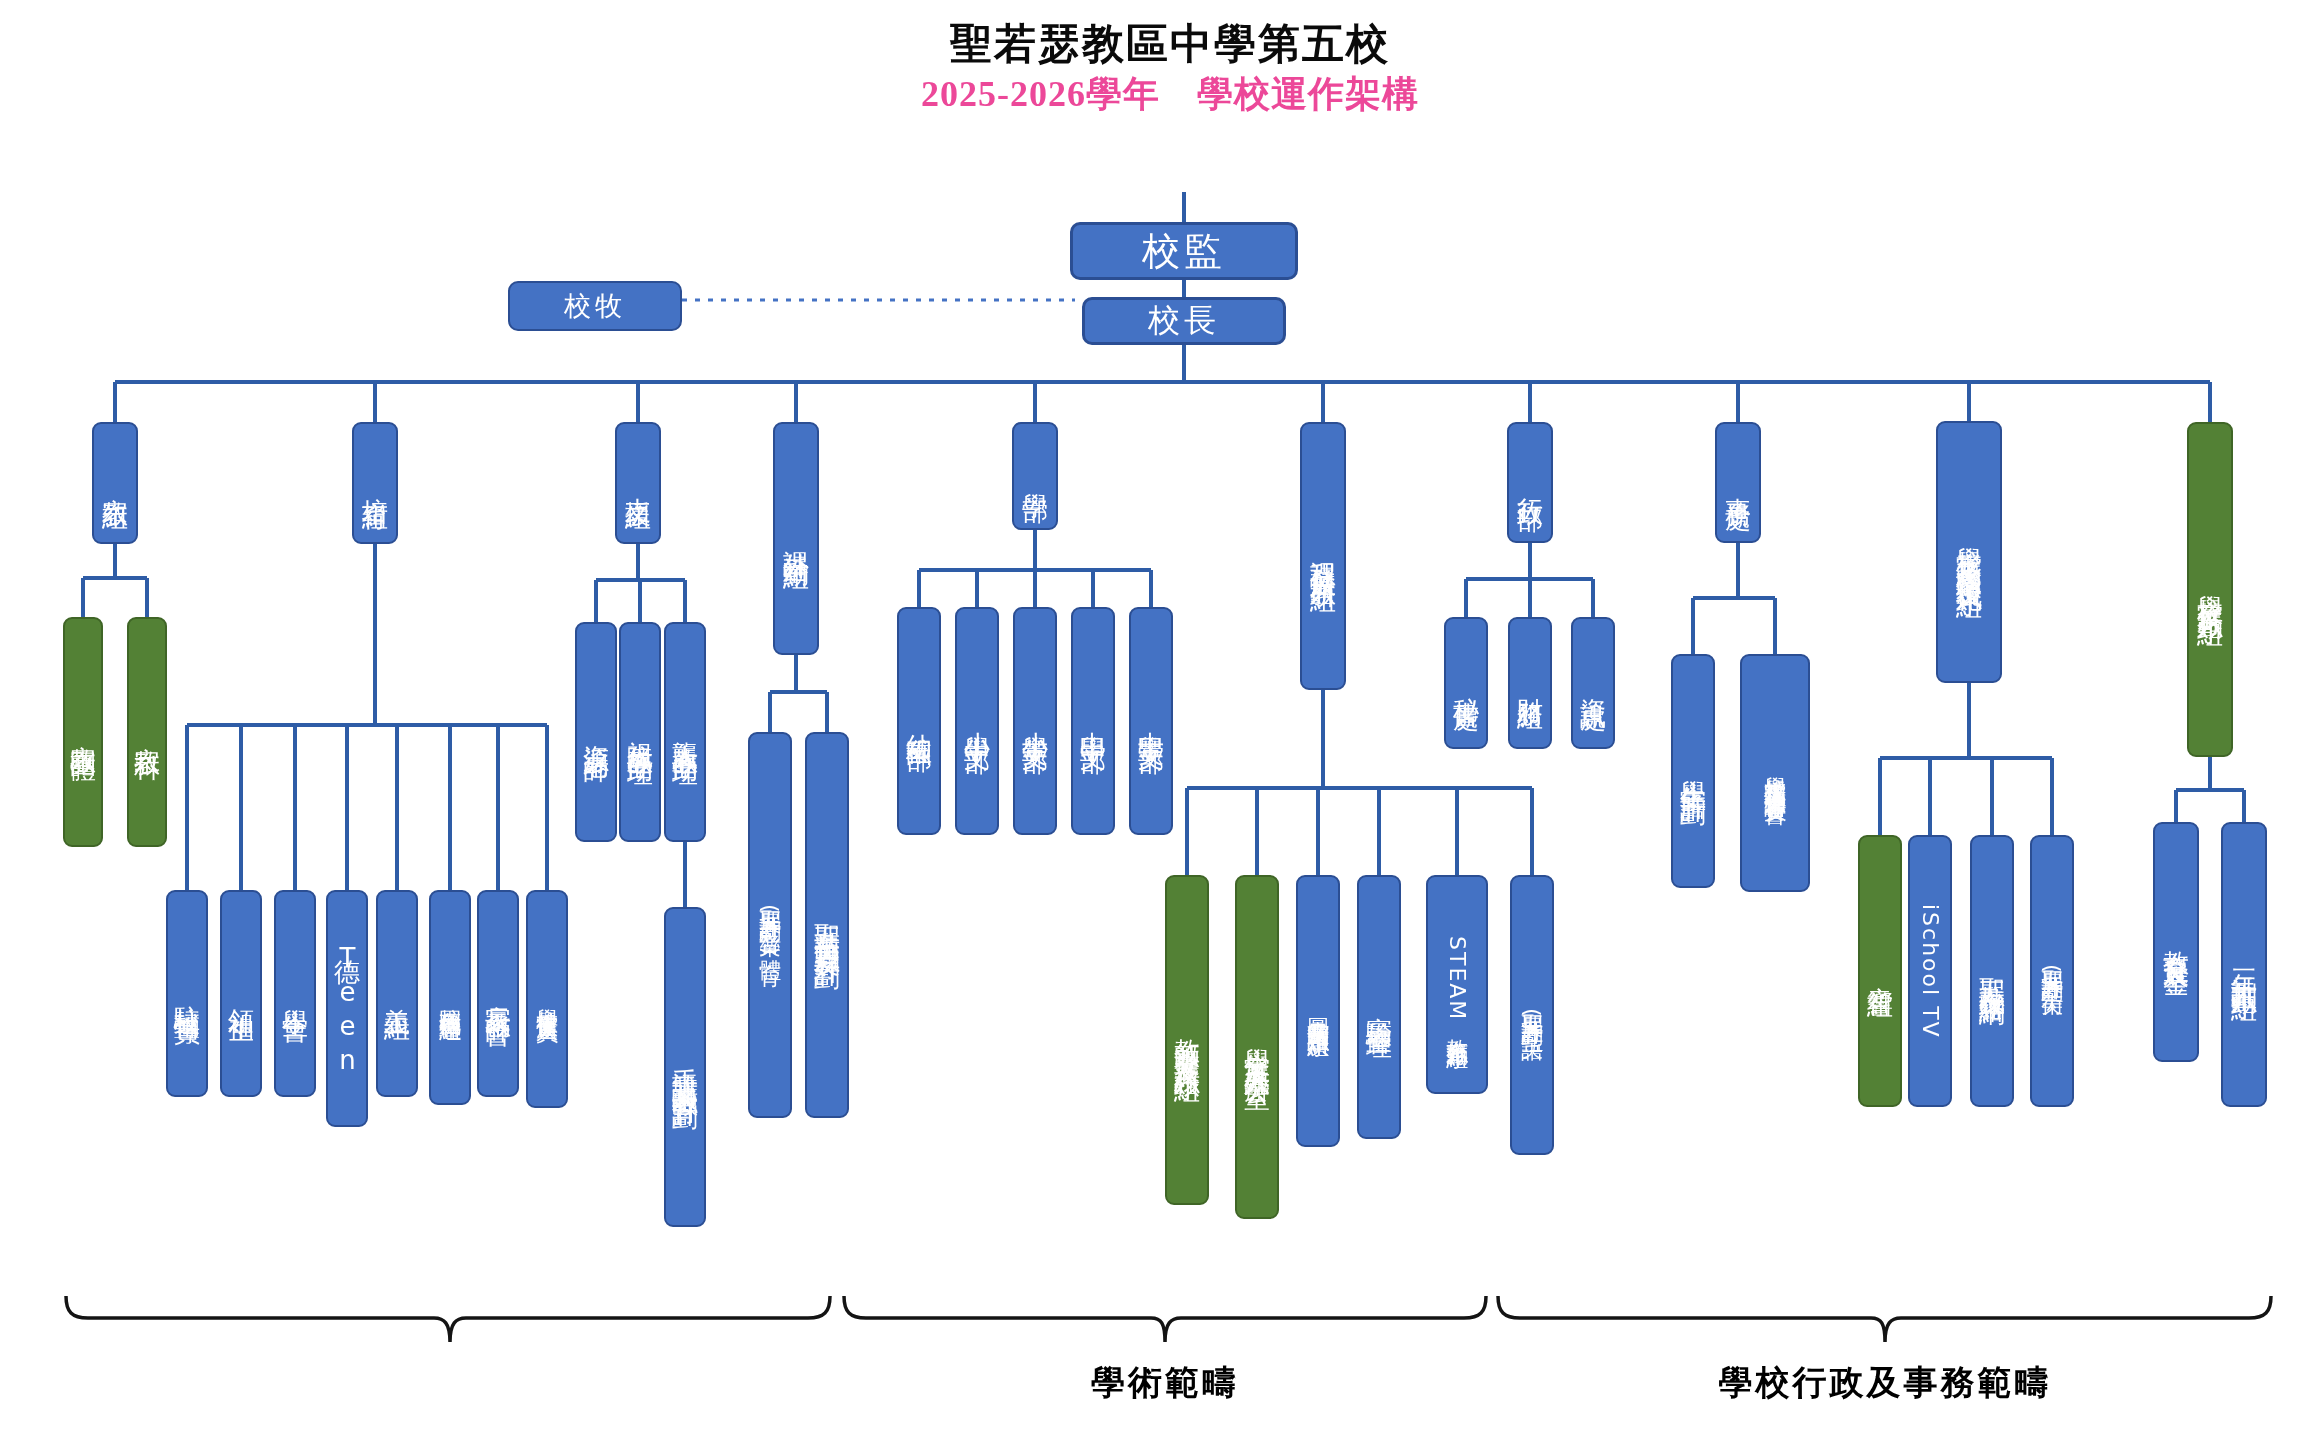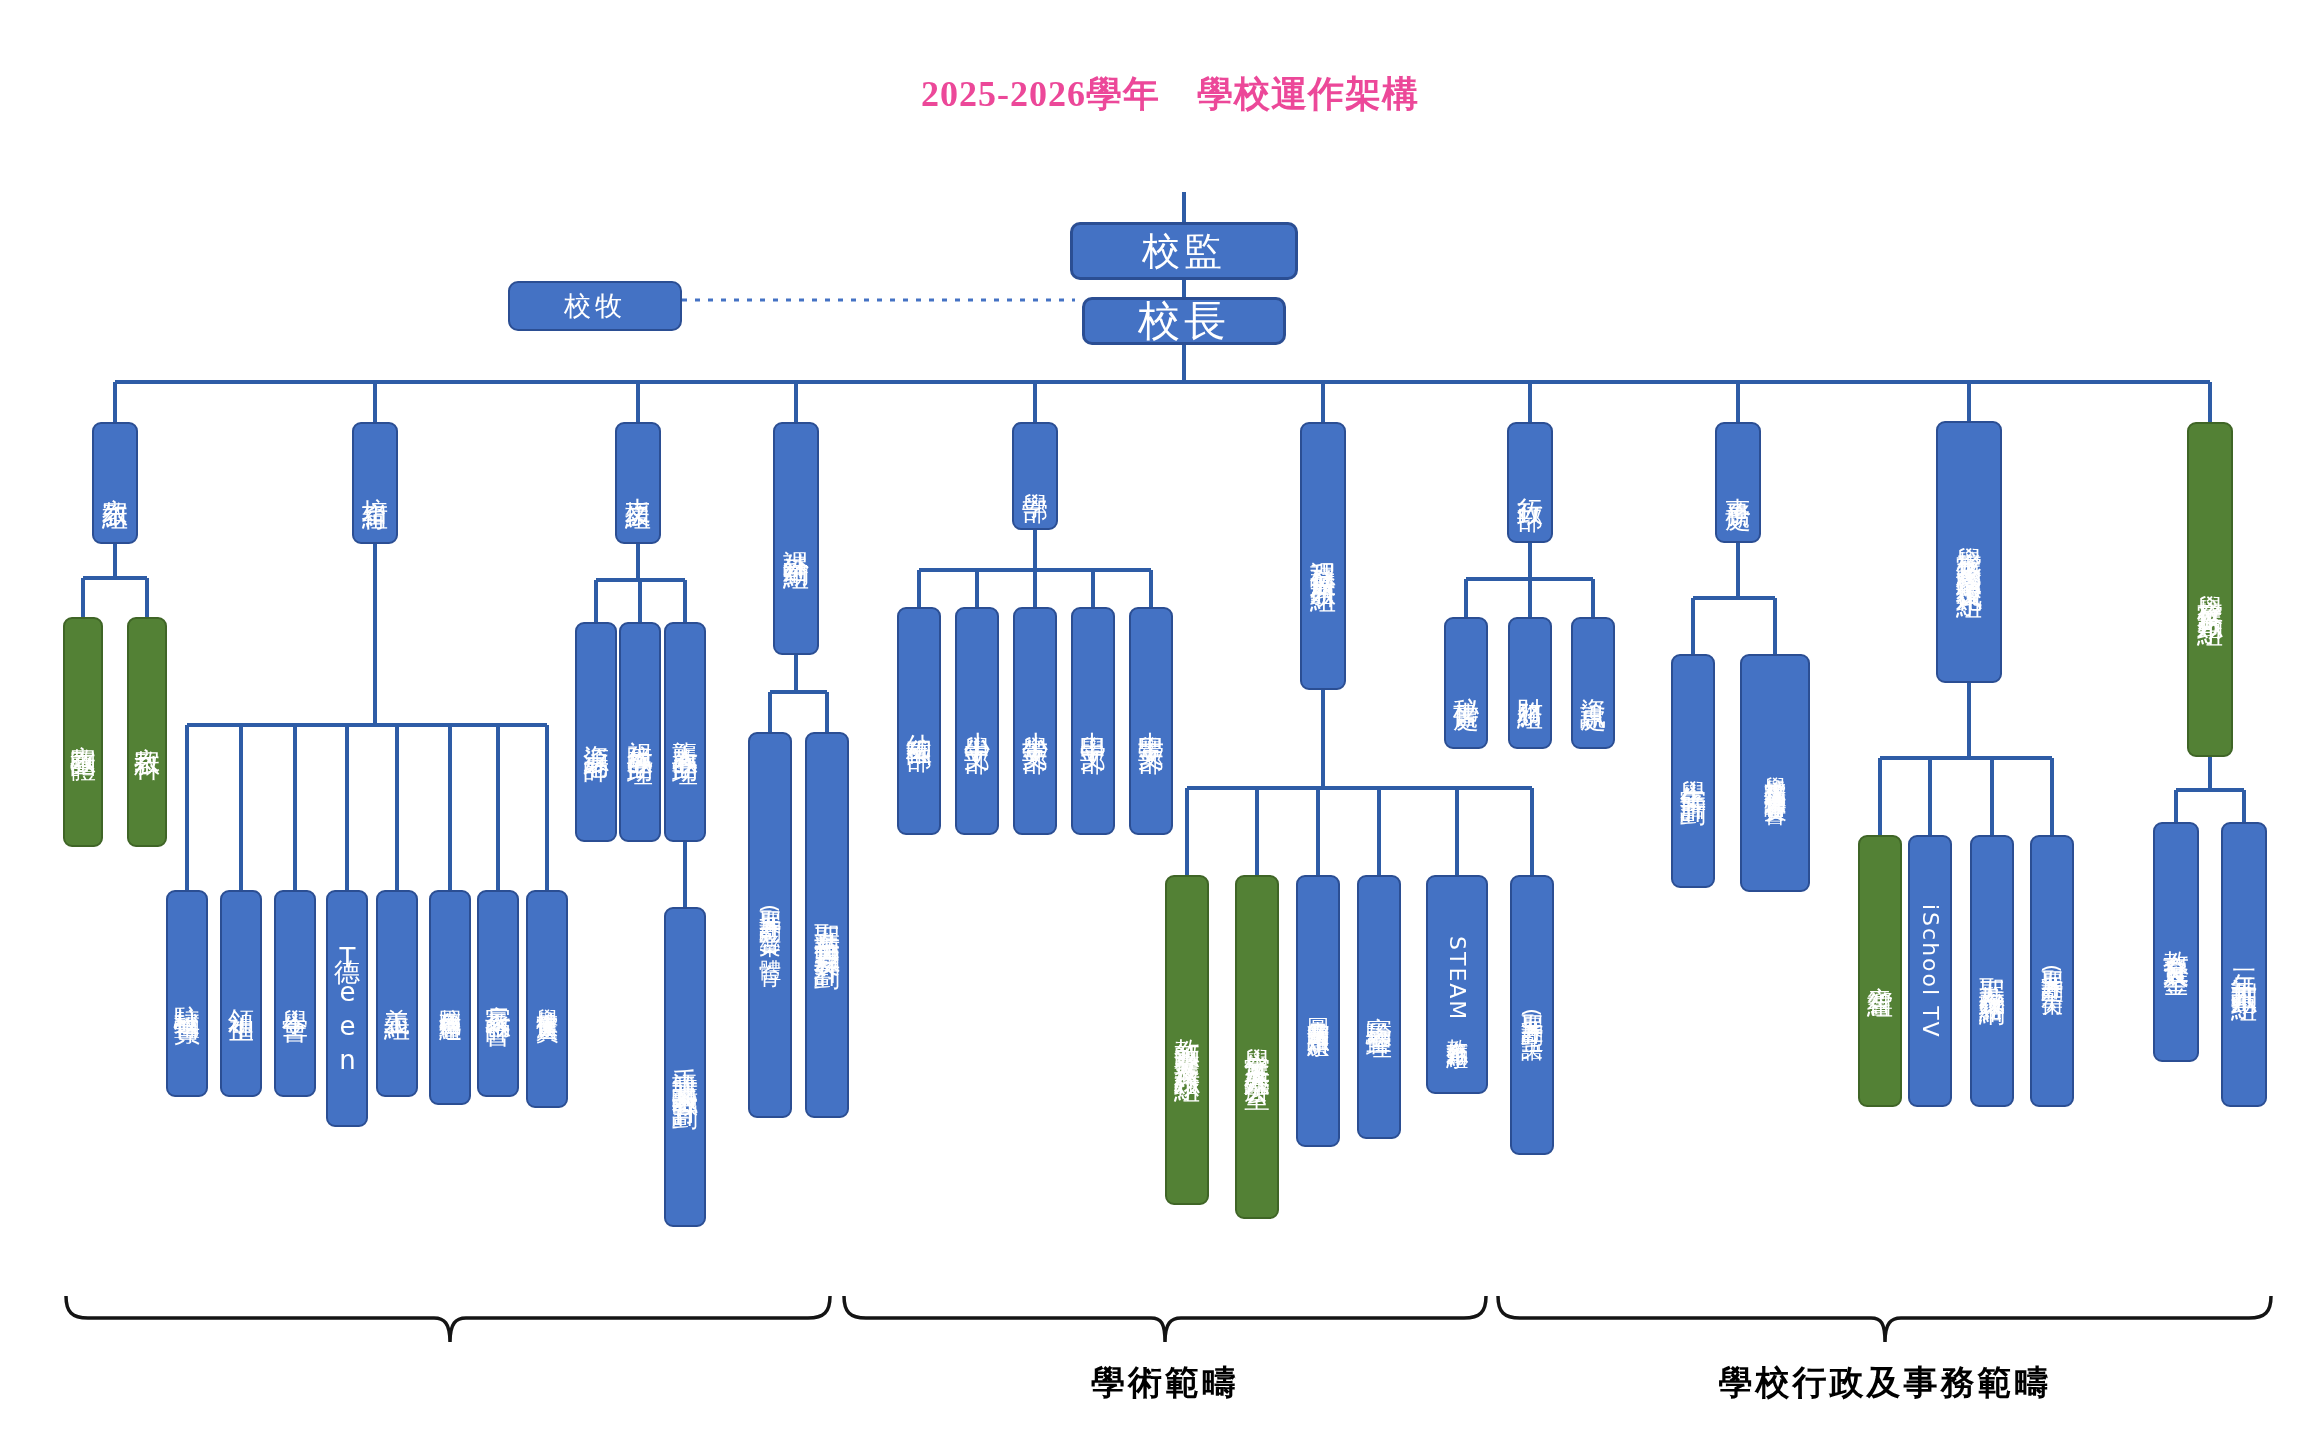--- a/index.html
+++ b/index.html
@@ -123,24 +123,25 @@
       <path d="M682 300 H1075"></path>
     </g>
 
     <g stroke="#141414" stroke-width="3.5" fill="none">
       <path d="M66 1296 C66 1312 72 1318 88 1318 L434 1318 C444 1318 450 1323 450 1342 C450 1323 456 1318 466 1318 L808 1318 C824 1318 830 1312 830 1296"></path>
       <path d="M844 1296 C844 1312 850 1318 866 1318 L1151 1318 C1161 1318 1165 1323 1165 1342 C1165 1323 1171 1318 1181 1318 L1464 1318 C1480 1318 1486 1312 1486 1296"></path>
       <path d="M1498 1296 C1498 1312 1504 1318 1520 1318 L1871 1318 C1881 1318 1885 1323 1885 1342 C1885 1323 1891 1318 1901 1318 L2249 1318 C2265 1318 2271 1312 2271 1296"></path>
     </g>
   </svg>
 
+  <div class="title">聖若瑟教區中學第五校</div>
   <div class="subtitle">2025-2026學年　學校運作架構</div>
 
   <div class="hbox" style="left:1070px;top:222px;width:228px;height:58px;font-size:38px;">校監</div>
-  <div class="hbox" style="left:1082px;top:297px;width:204px;height:48px;font-size:42px;">校長</div>
+  <div class="hbox" style="left:1082px;top:297px;width:204px;height:48px;font-size:32px;">校長</div>
   <div class="hbox" style="left:508px;top:281px;width:174px;height:50px;font-size:27px;border-width:2px;">校牧</div>
 
   <div class="vbox" style="left:92px;top:422px;width:46px;height:122px;">宗教組</div>
   <div class="vbox" style="left:352px;top:422px;width:46px;height:122px;">培育組</div>
   <div class="vbox" style="left:615px;top:422px;width:46px;height:122px;">支援組</div>
   <div class="vbox" style="left:773px;top:422px;width:46px;height:233px;">課外活動組</div>
   <div class="vbox" style="left:1012px;top:422px;width:46px;height:108px;">學部</div>
   <div class="vbox" style="left:1300px;top:422px;width:46px;height:268px;">課程發展與教研組</div>
   <div class="vbox" style="left:1507px;top:422px;width:46px;height:121px;">行政部</div>
   <div class="vbox" style="left:1715px;top:422px;width:46px;height:121px;">事務處</div>

